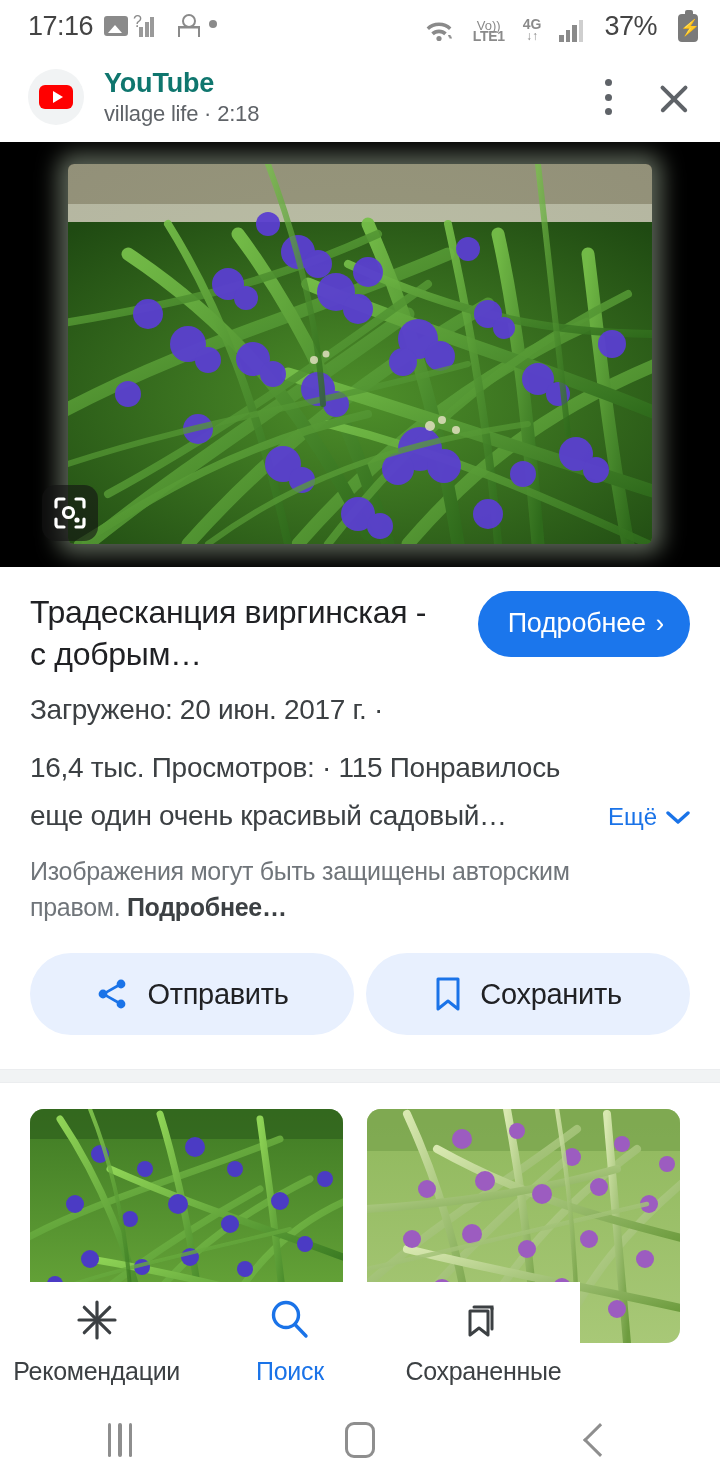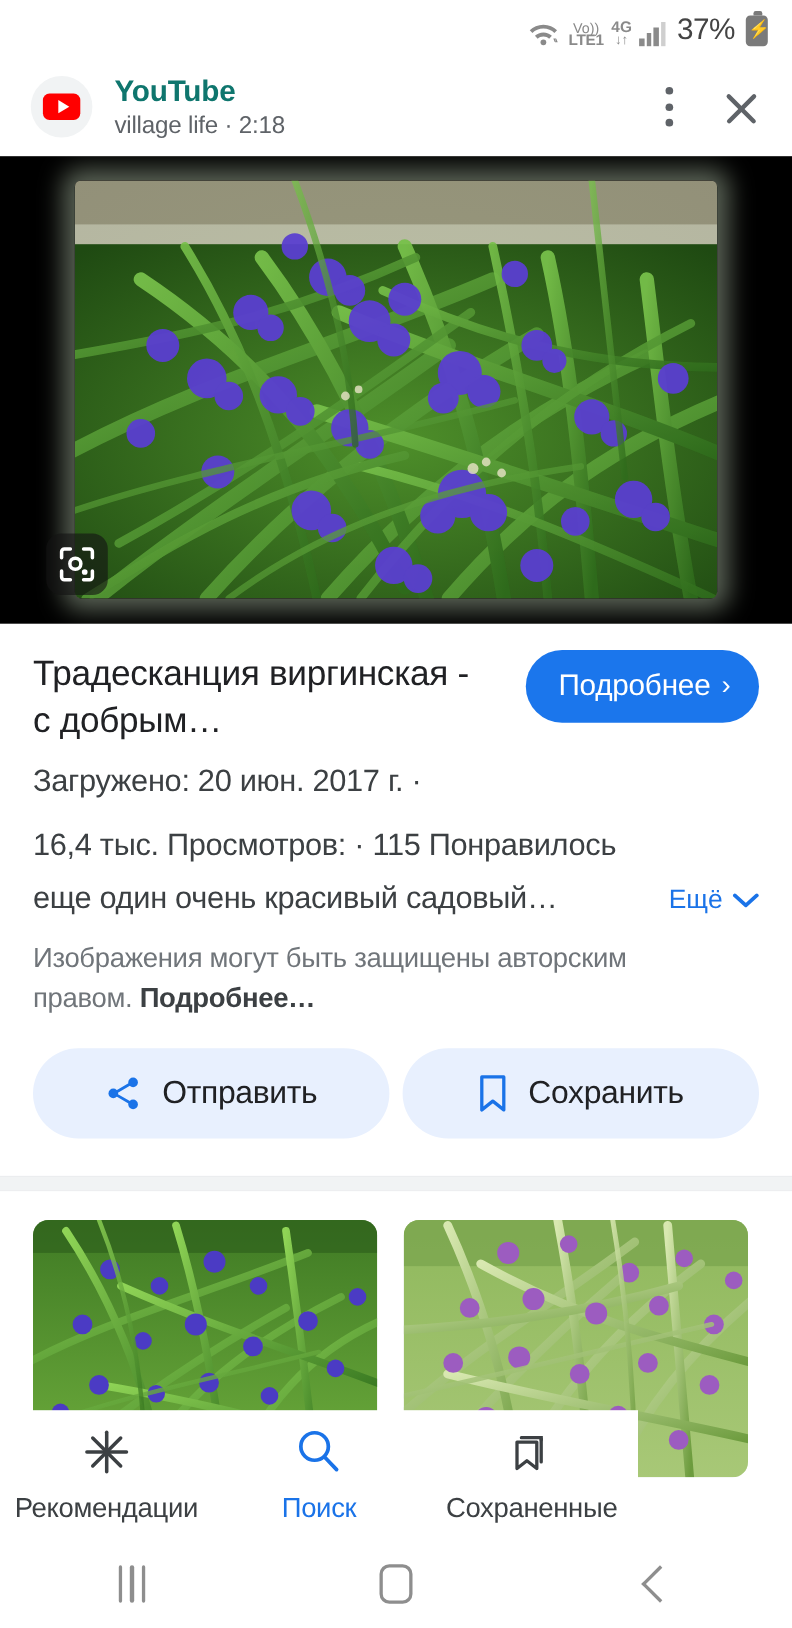--- a/index.html
+++ b/index.html
@@ -14,21 +14,21 @@
   
   .statusbar{
     height:52px; width:100%;
     display:flex; align-items:center;
     padding:0 22px 0 28px;
     background:#ffffff;
     color:#5a5a5a;
   }
   .sb-left{ display:flex; align-items:center; gap:11px; }
   .sb-time{ font-size:27px; color:#444; letter-spacing:-.5px; }
-  .sb-right{ margin-left:auto; display:flex; align-items:flex-end; gap:7px; }
+  .sb-right{ margin-left:auto; display:flex; align-items:flex-end; gap:18px; }
   .ico-photo{
     width:24px;height:20px;border:2.5px solid #8a8a8a;border-radius:3px;position:relative;background:#8a8a8a;
   }
   .ico-photo::after{
     content:"";position:absolute;left:2px;bottom:1px;width:0;height:0;
     border-left:7px solid transparent;border-right:7px solid transparent;border-bottom:8px solid #fff;
   }
   .ico-qsig{ display:flex;align-items:flex-end;gap:1.5px;position:relative;height:22px;width:26px; }
   .ico-qsig i{ display:block;width:4px;background:#9a9a9a; }
   .ico-qsig i:nth-child(1){height:6px}
@@ -180,20 +180,33 @@
   .sys-item{ flex:1;display:flex;align-items:center;justify-content:center;cursor:pointer;}
   .recents{ display:flex;gap:7px;}
   .recents i{ display:block;width:3.5px;height:34px;background:#8e8e8e;border-radius:2px;}
   .homebtn{ width:30px;height:36px;border:3.5px solid #8e8e8e;border-radius:9px;}
   .backbtn{ width:24px;height:24px;border-left:3.5px solid #8e8e8e;border-bottom:3.5px solid #8e8e8e;transform:rotate(45deg);}
 </style>
 </head>
 <body>
 
 <div class="statusbar">
+  <div class="sb-left">
+    <div class="sb-time">17:16</div>
+    <div class="ico-photo"></div>
+    <div class="ico-qsig">
+      <b>?</b>
+        <i></i>
+        <i></i>
+        <i></i>
+        <i></i>
+    </div>
+    <div class="ico-ok"></div>
+    <div class="ico-dot"></div>
+  </div>
   <div class="sb-right">
     <div class="sb-wifi">
       <svg width="32" height="26" viewBox="0 0 32 26">
         <path d="M16 6.5c5 0 9.3 1.9 12.4 4.9l-2.4 2.6C23.4 11.5 19.9 10 16 10s-7.4 1.5-10 4l-2.4-2.6C6.7 8.4 11 6.5 16 6.5z" fill="#8a8a8a"></path>
         <path d="M16 13.5c3 0 5.7 1.2 7.7 3.1l-2.5 2.6C19.9 18 18 17.2 16 17.2s-3.9.8-5.2 2l-2.5-2.6c2-1.9 4.7-3.1 7.7-3.1z" fill="#8a8a8a"></path>
         <circle cx="16" cy="22.5" r="2.6" fill="#8a8a8a"></circle>
         <path d="M25 19l2.5 0 -1.2 3.4z" fill="#8a8a8a"></path>
         <path d="M29 22.5l-2.5 0 1.2-3.4z" fill="#8a8a8a"></path>
       </svg>
     </div>

